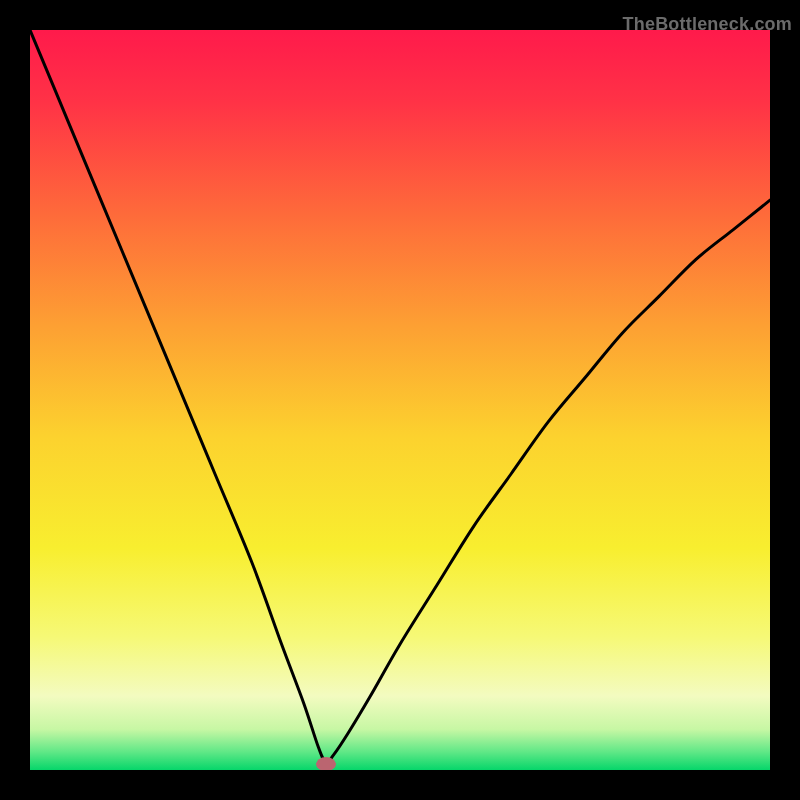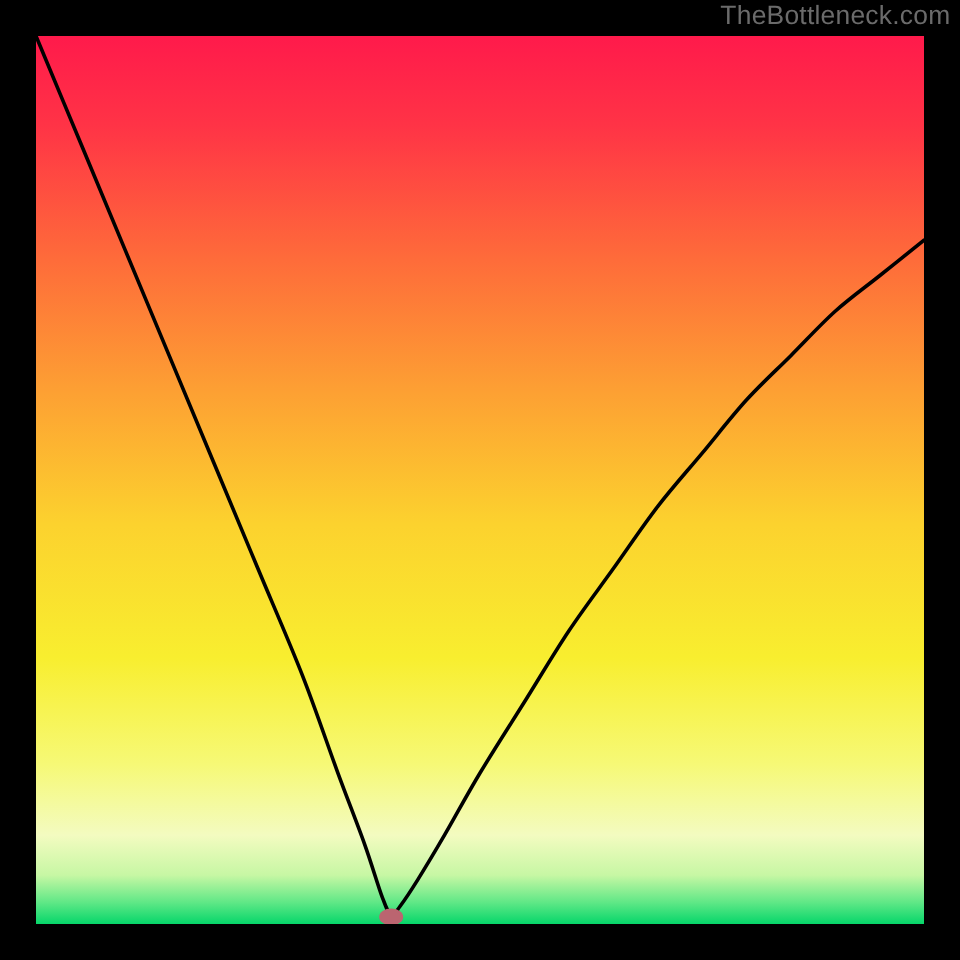--- a/index.html
+++ b/index.html
@@ -14,25 +14,25 @@
   .frame {
     position: absolute;
     left: 30px;
     top: 30px;
     width: 740px;
     height: 740px;
     overflow: hidden;
   }
   .watermark {
     position: absolute;
-    top: 0;
+    top: 14px;
     right: 8px;
     color: #6b6b6b;
-    font-size: 22px;
-    font-weight: 400;
+    font-size: 18px;
+    font-weight: 700;
     letter-spacing: 0.2px;
     z-index: 3;
   }
   svg { display: block; }
 </style>
 </head>
 <body>
 
 <div class="watermark">TheBottleneck.com</div>
 

